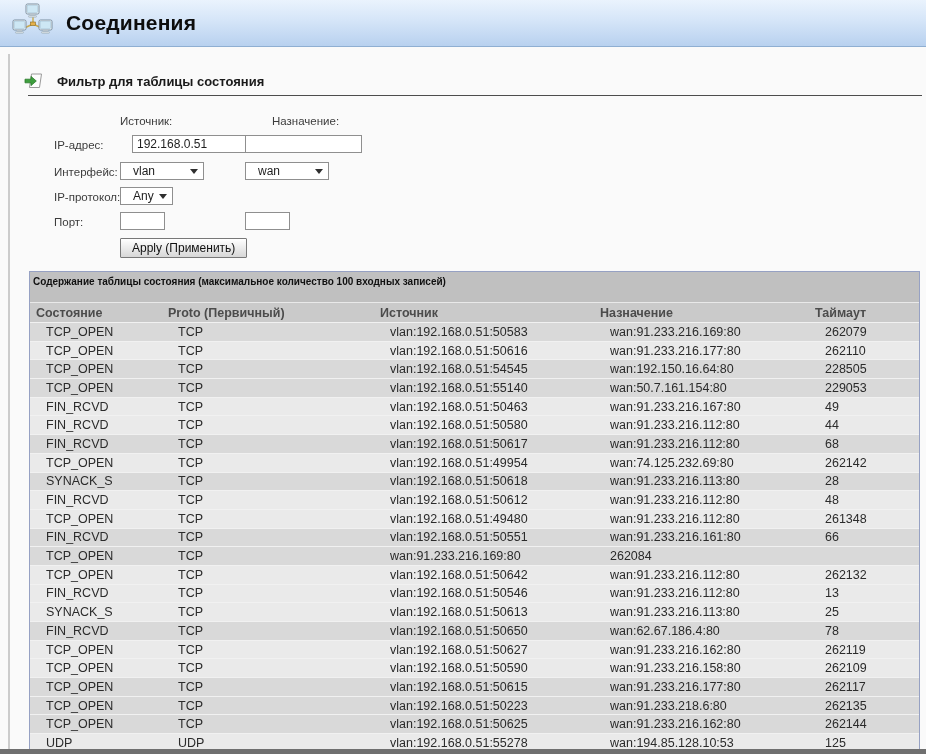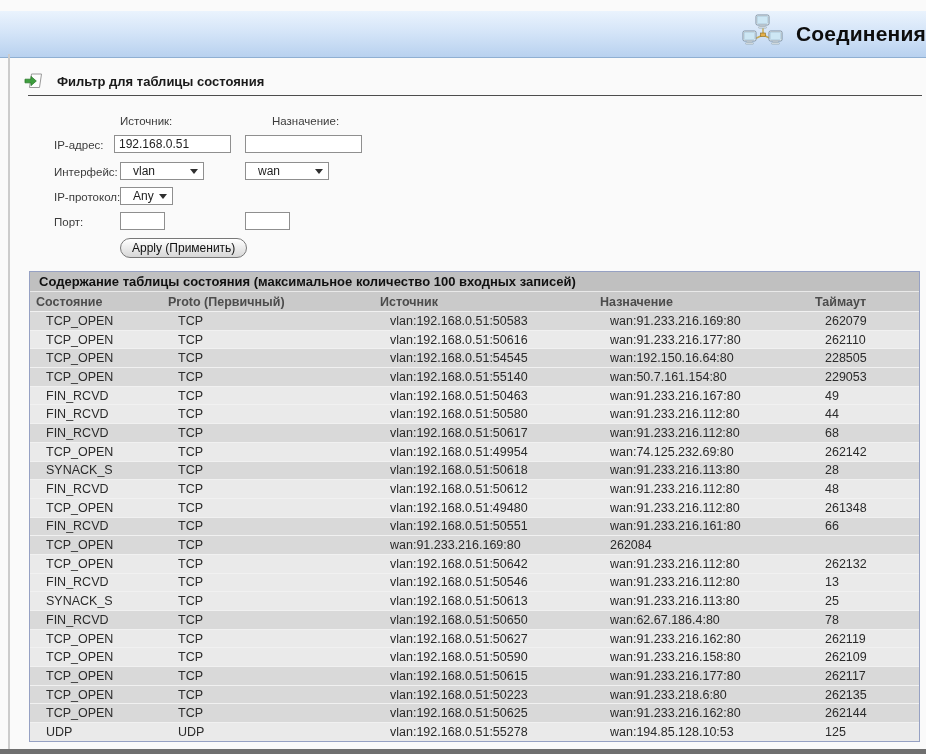--- a/index.html
+++ b/index.html
@@ -7,24 +7,24 @@
   body {
     font-family:"Liberation Sans", sans-serif;
     background:#f6f6f6;
     position:relative;
     overflow:hidden;
   }
   .page { position:absolute; inset:0; width:926px; height:754px; background:#fafafa; }
 
   
   .app-header {
-    position:absolute; top:11px; left:0; width:926px; height:47px;
+    position:absolute; top:0; left:0; width:926px; height:47px;
     background:linear-gradient(180deg,#eaf3fd 0%,#d5e5f8 45%,#b8d1ef 100%);
     border-bottom:1px solid #8fafd2;
-    display:flex; align-items:center;justify-content:flex-end;
+    display:flex; align-items:center;
   }
   .net-icon { margin-left:10px; width:46px; height:42px; display:inline-block; }
   .page-title { font-size:21px; font-weight:bold; color:#0d0d0d; margin-left:10px; letter-spacing:.2px; }
 
   .left-rule { position:absolute; left:8px; top:54px; width:2px; height:700px; background:#cccccc; }
 
   
   .filter-heading { position:absolute; left:24px; top:71px; height:20px; display:flex; align-items:center; gap:14px; }
   .filter-icon { width:19px; height:16px; display:inline-block; }
   .filter-heading-text { font-size:13px; font-weight:bold; color:#1a1a1a; }
@@ -41,31 +41,31 @@
     display:flex; align-items:center; padding-left:12px; font-size:12px; color:#1d1d1d; cursor:default;
   }
   .sel .sel-arrow {
     position:absolute; right:5px; top:6px; width:0; height:0;
     border-left:4px solid transparent; border-right:4px solid transparent; border-top:5px solid #2f2f2f;
   }
   .apply-btn {
     position:absolute; left:120px; top:238px; height:20px; padding:0 11px;
     font-size:12px; color:#111; font-family:"Liberation Sans", sans-serif;
     background:linear-gradient(180deg,#ffffff 0%,#ebebeb 50%,#d7d7d7 100%);
-    border:1px solid #787878; border-radius:10px; cursor:pointer;
+    border:1px solid #787878; border-radius:1px; cursor:pointer;
   }
 
   
   .state-table {
     position:absolute; left:29px; top:271px; width:891px;
     border:1px solid #96a1c3; background:#e9e9e9;
   }
   .table-title {
-    height:20px; line-height:20px; background:#c0c0c0; border-bottom:1px solid #e9e9e9;
-    font-weight:bold; font-size:13px; color:#101010; padding-left:9px;
+    height:31px; line-height:20px; background:#c0c0c0; border-bottom:1px solid #e9e9e9;
+    font-weight:bold; font-size:10px; color:#101010; padding-left:3px;
   }
   .table-colheads {
     height:19px; background:#cacaca;
     display:grid; grid-template-columns:132px 212px 220px 215px 1fr;
     align-items:center; padding-left:6px;
     font-weight:bold; font-size:12.5px; color:#4c4c4c;
   }
   .trow {
     height:18.7px;
     display:grid; grid-template-columns:132px 212px 220px 215px 1fr;
@@ -118,21 +118,21 @@
     </span>
     <span class="filter-heading-text">Фильтр для таблицы состояния</span>
   </div>
   <div class="heading-rule"></div>
 
   <div>
     <span class="form-label" style="left:120px; top:115px;">Источник:</span>
     <span class="form-label" style="left:245px; top:115px;margin-left:27px;">Назначение:</span>
 
     <span class="form-label" style="left:54px; top:139px;">IP-адрес:</span>
-    <input class="text-input" style="left: 114px; top: 135px; width: 117px;" value="192.168.0.51">
+    <input class="text-input" style="left: 132px; top: 135px; width: 117px;" value="192.168.0.51">
     <input class="text-input" style="left: 245px; top: 135px; width: 117px;" value="">
 
     <span class="form-label" style="left:54px; top:166px;">Интерфейс:</span>
     <div class="sel" style="left:120px; top:162px; width:84px;">
       <span>vlan</span>
       <span class="sel-arrow"></span>
     </div>
     <div class="sel" style="left:245px; top:162px; width:84px;">
       <span>wan</span>
       <span class="sel-arrow"></span>

